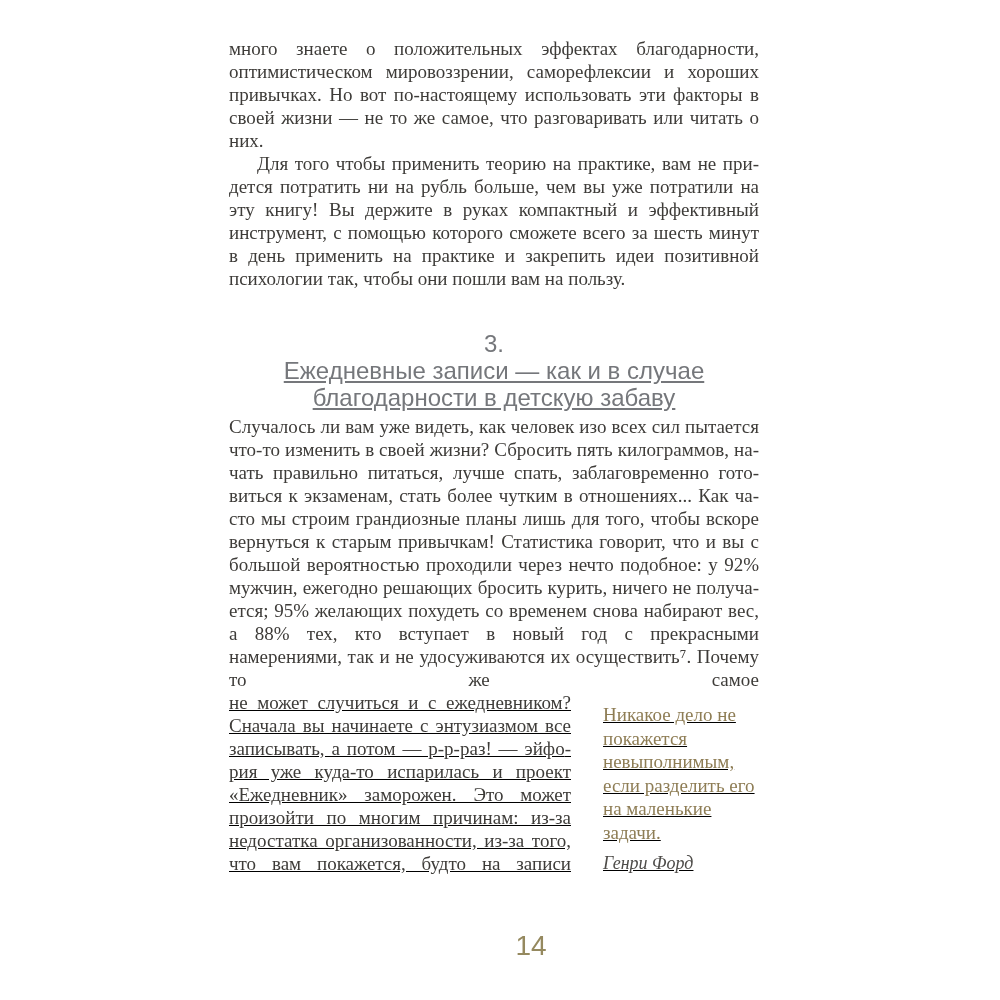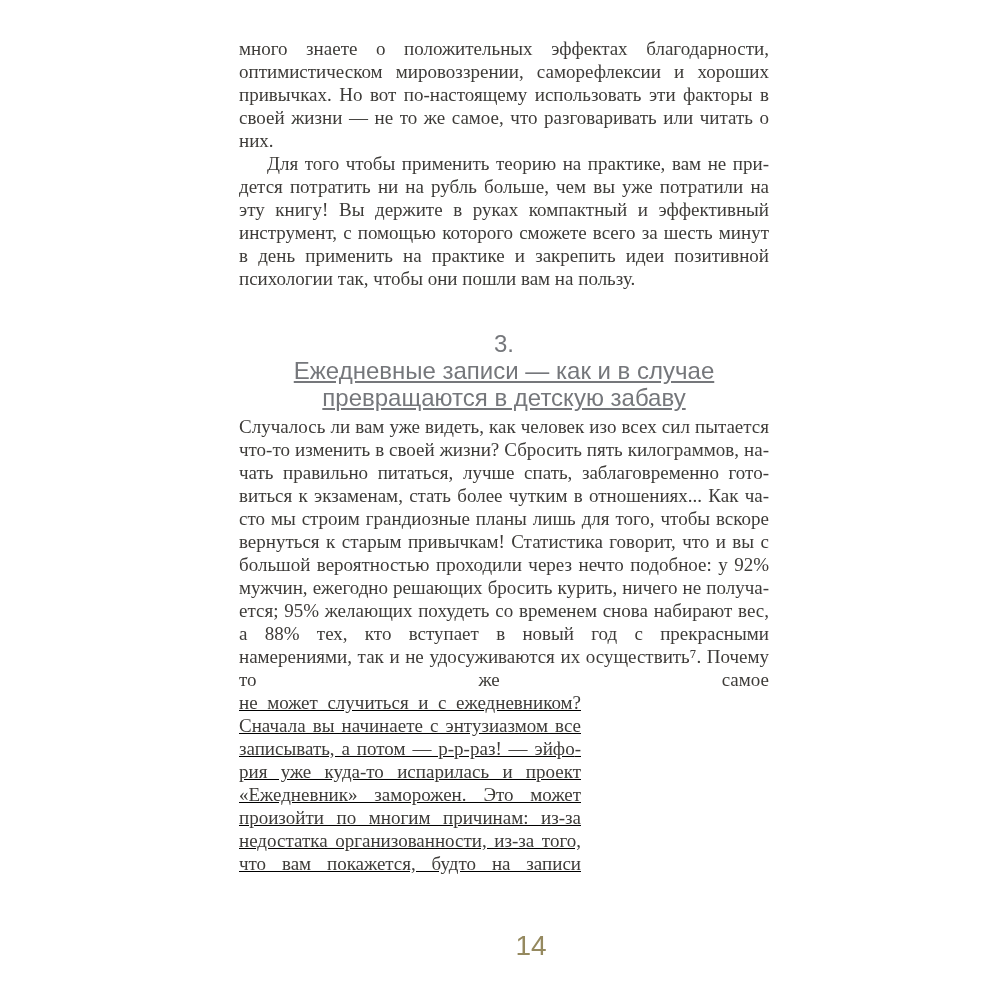--- a/index.html
+++ b/index.html
@@ -6,21 +6,21 @@
   .book-page {
     position: relative;
     width: 1000px;
     height: 1000px;
     background: #ffffff;
     overflow: hidden;
     font-family: "Liberation Serif", "DejaVu Serif", serif;
   }
   .page-content {
     position: absolute;
-    left: 239px;
+    left: 229px;
     top: 37px;
     width: 530px;
   }
   .body-text {
     margin: 0;
     font-size: 19px;
     line-height: 23px;
     color: var(--body-text, #3e3c39);
     text-align: justify;
     -webkit-hyphens: manual;
@@ -89,26 +89,30 @@
 <div class="book-page">
   <div class="page-content">
 
     <p class="body-text">много знаете о положительных эффектах благодарности, оптими­стическом мировоззрении, саморефлексии и хороших привычках. Но вот по-настоящему использовать эти факторы в своей жизни — не то же самое, что разговаривать или читать о них.</p>
 
     <p class="body-text indent"><span>Для того чтобы применить теорию на практике, вам не при­дется потратить ни на рубль больше, чем вы уже потратили на эту книгу! </span><strong class="bold-run">Вы держите в руках компактный и эффек­тивный инструмент, с помощью которого сможете всего за шесть минут в день применить на практике и закре­пить идеи позитивной психологии так, чтобы они пошли вам на пользу.</strong></p>
 
     <section class="chapter-heading">
       <div class="chapter-number">3.</div>
       <div class="chapter-title-line">Ежедневные записи — как и в случае</div>
-      <div class="chapter-title-line">превращаются в детскую забаву</div>
+      <div class="chapter-title-line">благодарности в детскую забаву</div>
     </section>
 
     <p class="body-text paragraph-habits wide-last-justified">Случалось ли вам уже видеть, как человек изо всех сил пытается что-то изменить в своей жизни? Сбросить пять килограммов, на­чать правильно питаться, лучше спать, заблаговременно гото­виться к экзаменам, стать более чутким в отношениях... Как ча­сто мы строим грандиозные планы лишь для того, чтобы вскоре вернуться к старым привычкам! Статистика говорит, что и вы с большой вероятностью проходили через нечто подобное: у 92% мужчин, ежегодно решающих бросить курить, ничего не получа­ется; 95% желающих похудеть со временем снова набирают вес, а 88% тех, кто вступает в новый год с прекрасными намерениями, так и не удосуживаются их осуществить⁷. Почему то же самое</p>
 
     <div class="text-quote-row">
       <p class="body-text col-left wide-last-justified">не может случиться и с ежедневником? Сначала вы начинаете с энтузиазмом все записывать, а потом — р-р-раз! — эйфо­рия уже куда-то испарилась и проект «Ежедневник» заморожен. Это может произойти по многим причинам: из-за недостатка организованности, из-за того, что вам покажется, будто на записи</p>
 
+      <aside class="pull-quote">
+        <div class="pull-quote-text">Никакое дело не покажется невыполнимым, если разделить его на маленькие задачи.</div>
+        <div class="pull-quote-attribution">Генри Форд</div>
+      </aside>
     </div>
 
   </div>
 
   <div class="page-number">14</div>
 </div>
 
 </body></html>

